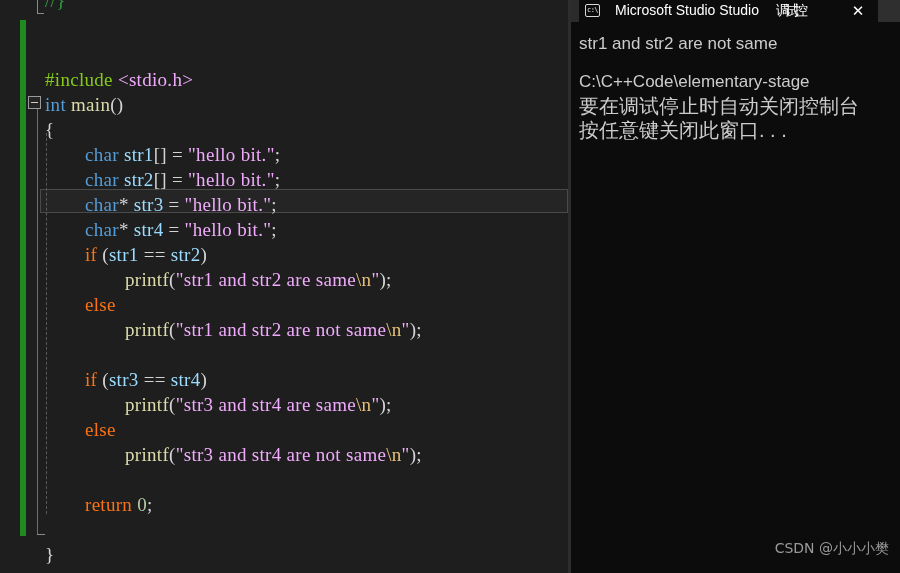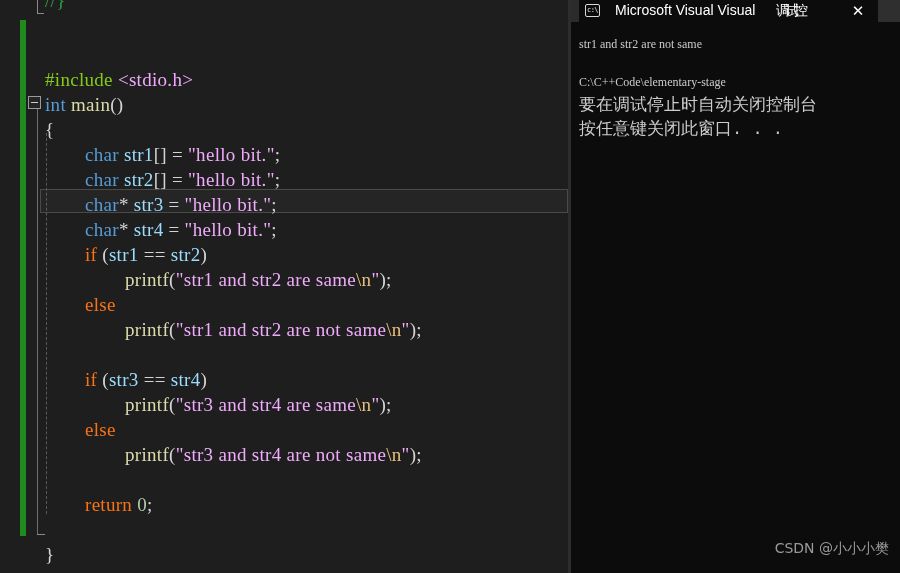--- a/index.html
+++ b/index.html
@@ -224,30 +224,30 @@
   #console-body {
     position: absolute;
     left: 0; top: 22px;
     width: 329px;
     height: 551px;
     padding: 10px 0 0 8px;
     box-sizing: border-box;
   }
   .cline {
     color: #cccccc;
-    font-family: Liberation Serif, serif;
-    font-size: 12px;
+    font-family: Liberation Sans, sans-serif;
+    font-size: 17px;
     line-height: 24px;
     white-space: pre;
     overflow: hidden;
     height: 24px;
   }
   .cline.cn {
-    font-family: Liberation Mono, monospace;
-    font-size: 17px;
+    font-family: Liberation Sans, sans-serif;
+    font-size: 20px;
     letter-spacing: 0px;
   }
   .cline.blank { height: 14px; }
 
   #watermark {
     position: absolute;
     right: 11px;
     bottom: 15px;
     color: #9a9a9a;
     font-family: "DejaVu Sans", "Liberation Sans", sans-serif;
@@ -284,21 +284,21 @@
       </div>
   </div>
 
   <div id="splitter"></div>
 
   <div id="console-window">
     <div id="console-titlebar">
       <div class="tb-left-nub"></div>
       <div class="tb-right-nub"></div>
       <div id="console-icon">c:\</div>
-      <div id="console-title">Microsoft Visual Visual </div>
+      <div id="console-title">Microsoft Studio Studio </div>
       <div id="console-title-cn">调试控</div>
       <div id="console-close">✕</div>
     </div>
 
     <div id="console-body">
         <div class="cline">str1 and str2 are not same</div>
         <div class="cline blank"></div>
         <div class="cline">C:\C++Code\elementary-stage</div>
         <div class="cline cn">要在调试停止时自动关闭控制台</div>
         <div class="cline cn">按任意键关闭此窗口. . .</div>

